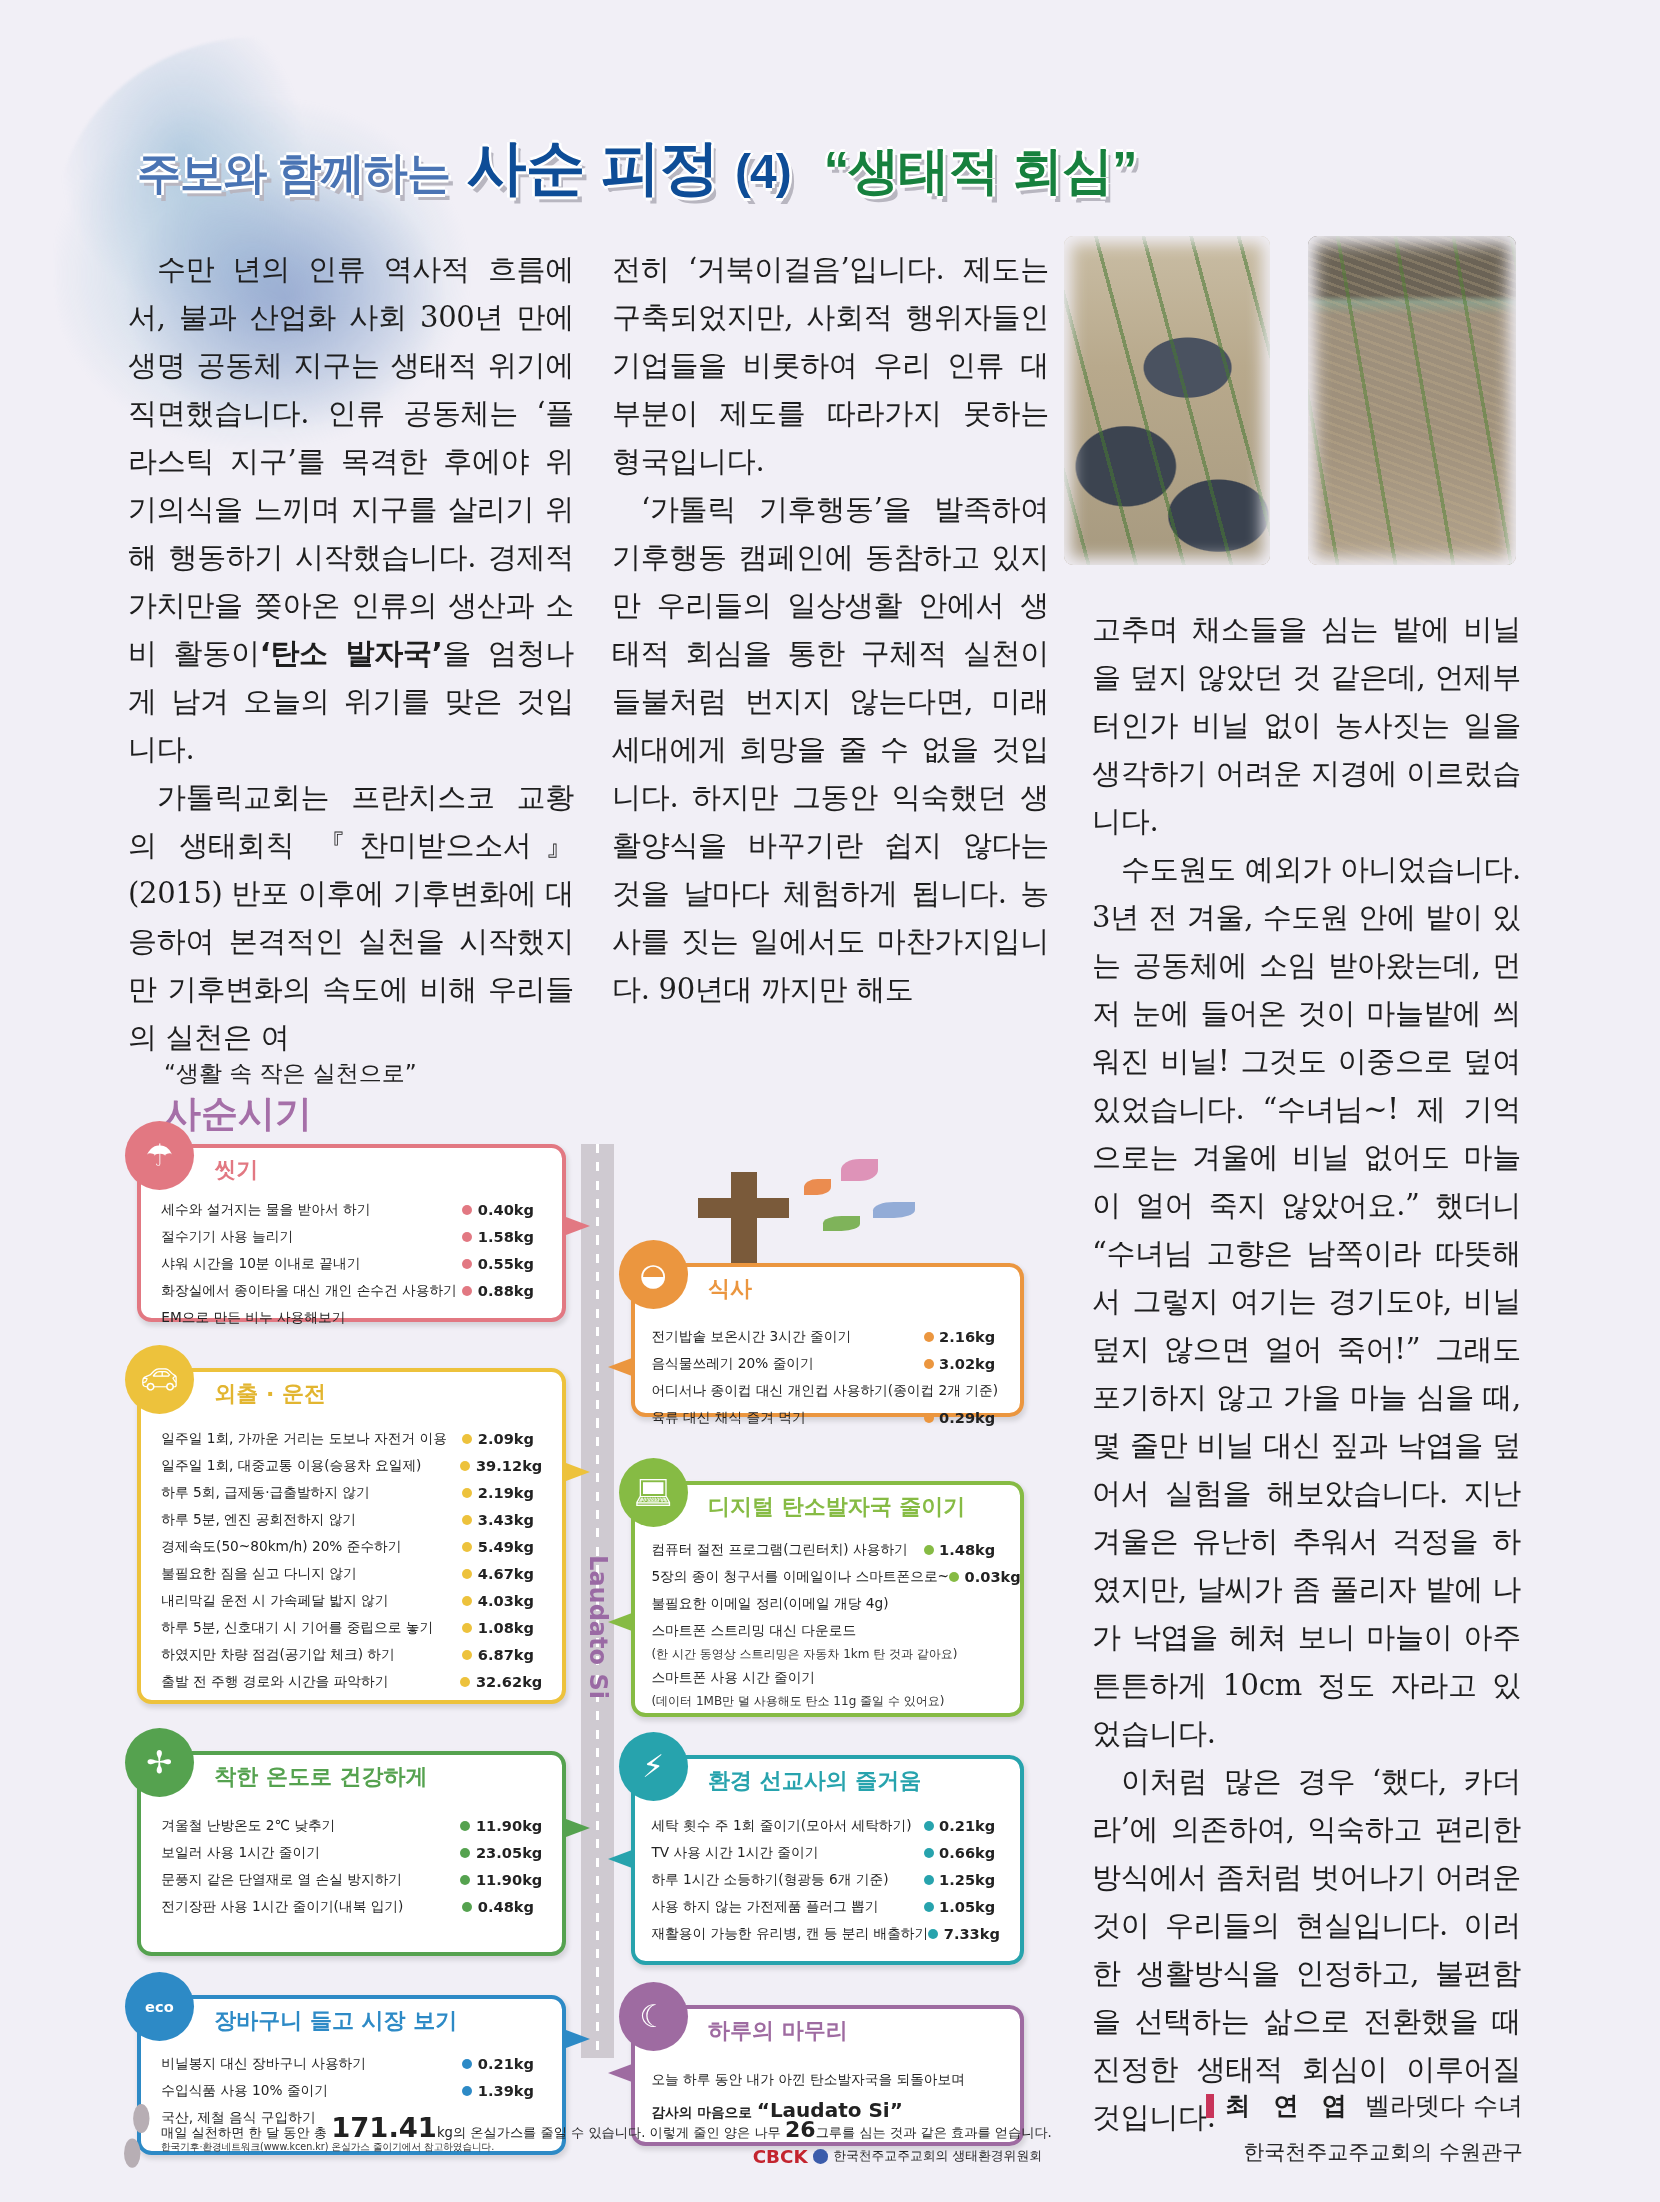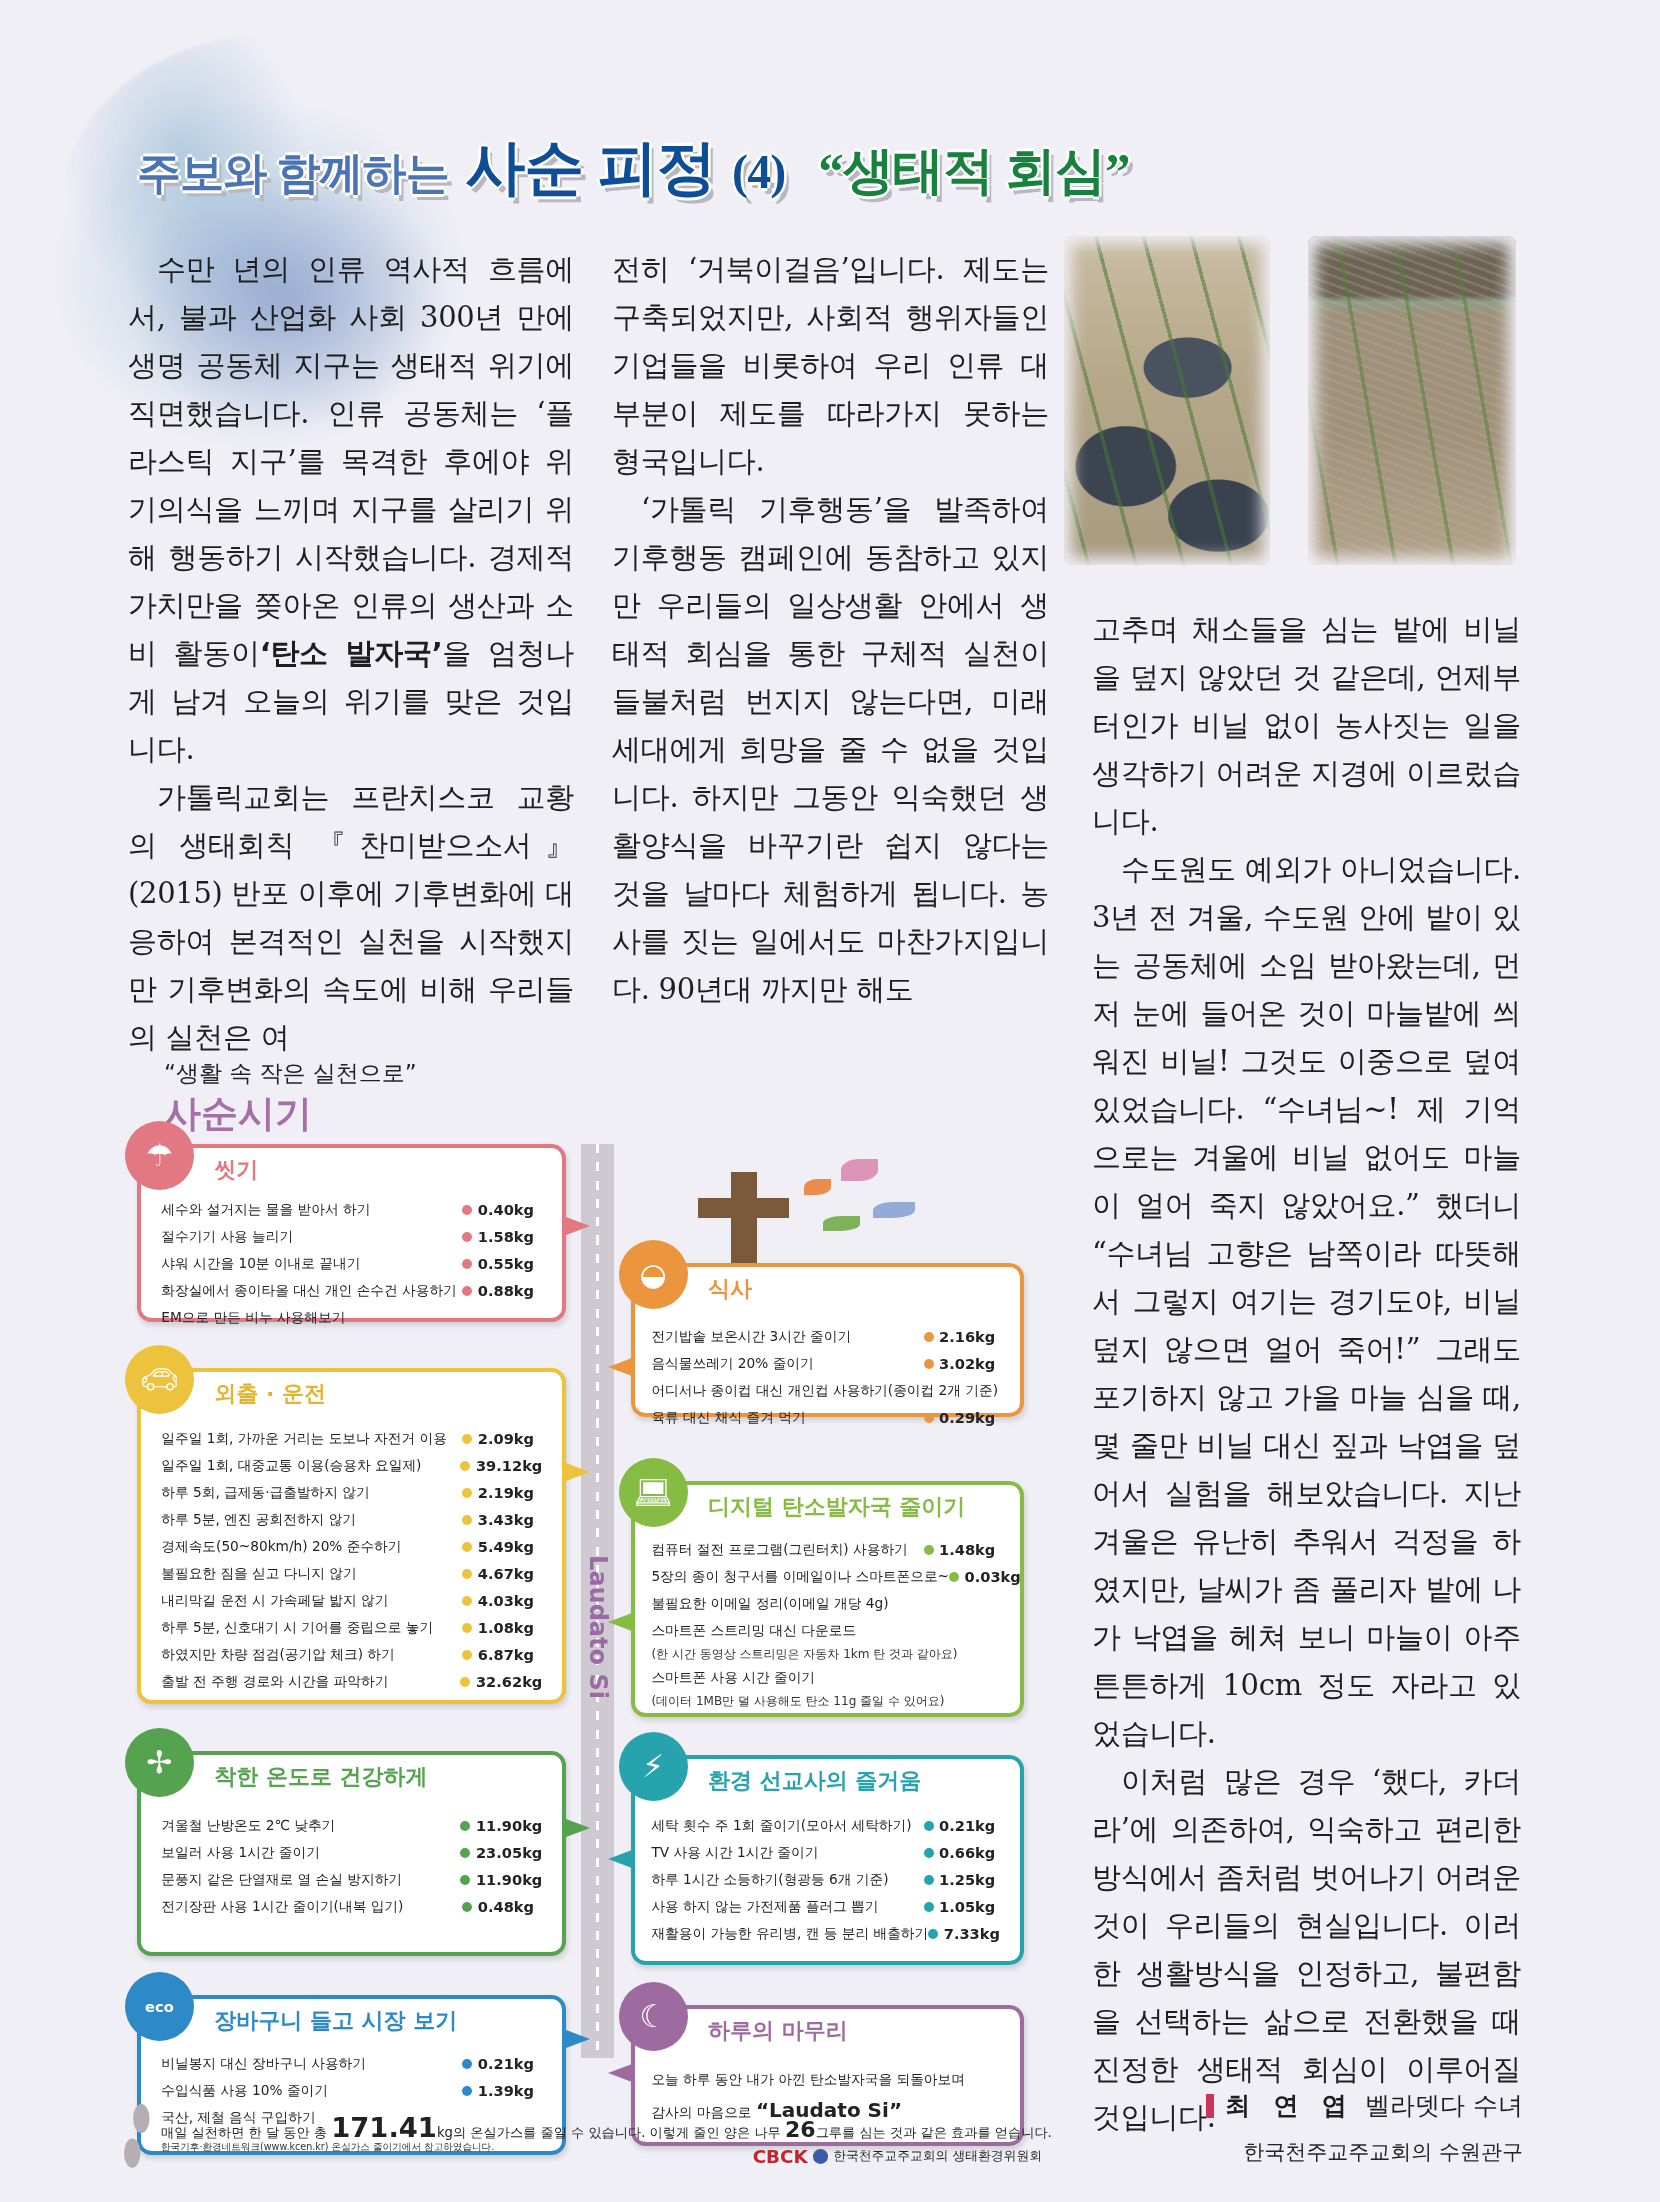--- a/index.html
+++ b/index.html
@@ -17,21 +17,21 @@
       radial-gradient(ellipse 45% 40% at 45% 55%, rgba(126,142,196,0.55), rgba(126,142,196,0) 70%),
       radial-gradient(ellipse 55% 50% at 40% 50%, rgba(150,190,214,0.65), rgba(150,190,214,0) 75%),
       radial-gradient(ellipse 30% 40% at 25% 25%, rgba(140,180,210,0.55), rgba(140,180,210,0) 80%);
     border-radius: 40% 55% 45% 50%;
     filter: blur(1.8px);
   }
   
   .page-title {
     position: absolute; left: 137px; top: 128px; height: 91px;
     display: flex; align-items: baseline; gap: 16.4px;
-    font-family: Liberation Serif, serif; font-weight: bold;
+    font-family: Liberation Sans, sans-serif; font-weight: bold;
     letter-spacing: -0.9px;
   }
   .page-title span { text-shadow: 2.7px 0 #fff, -2.7px 0 #fff, 0 2.7px #fff, 0 -2.7px #fff, 4.6px 5.5px #b8b6c0; }
   .t1 { color: #4a74b4; font-size: 44px; }
   .t2 { color: #0e4d97; font-size: 60px; }
   .t3 { color: #0e4d97; font-size: 48px; }
   .t4 { color: #17813e; font-size: 51px; margin-left: 16.4px; }
 
   
   .col {
@@ -468,21 +468,21 @@
     <div class="pointer left" style="left:-27.4px; top:91px; border-right-color:#27a3ad;"></div>
   </div>
 
   <div class="card c-night">
     <div class="badge" style="background:#9e6ba1">☾</div>
     <div class="ctitle" style="color:#9e6ba1">하루의 마무리</div>
     <div class="rows" style="top:57px; left:16.4px; right:16.4px;">
       <div class="row">
           <span class="lbl">오늘 하루 동안 내가 아낀 탄소발자국을 되돌아보며</span>
         </div>
-      <div class="row" style="height:33px;">
+      <div class="row" style="height:33px;font-weight:bold;">
           <span class="lbl"><span>감사의 마음으로</span> <b style="font-size:20px;">“Laudato Si”</b></span>
         </div>
     </div>
     <div class="pointer left" style="left:-27.4px; top:55px; border-right-color:#9e6ba1;"></div>
   </div>
 
   <div class="info-footer">
     <svg class="foot-icon" viewBox="0 0 40 90">
       <ellipse cx="22" cy="28" rx="9" ry="16" fill="#b7aeb4"></ellipse>
       <ellipse cx="12" cy="66" rx="9" ry="16" fill="#b7aeb4"></ellipse>

